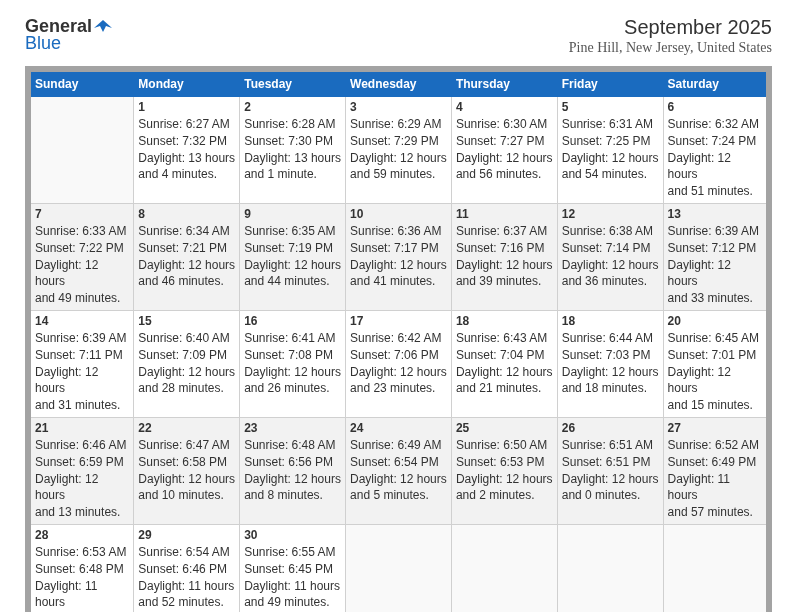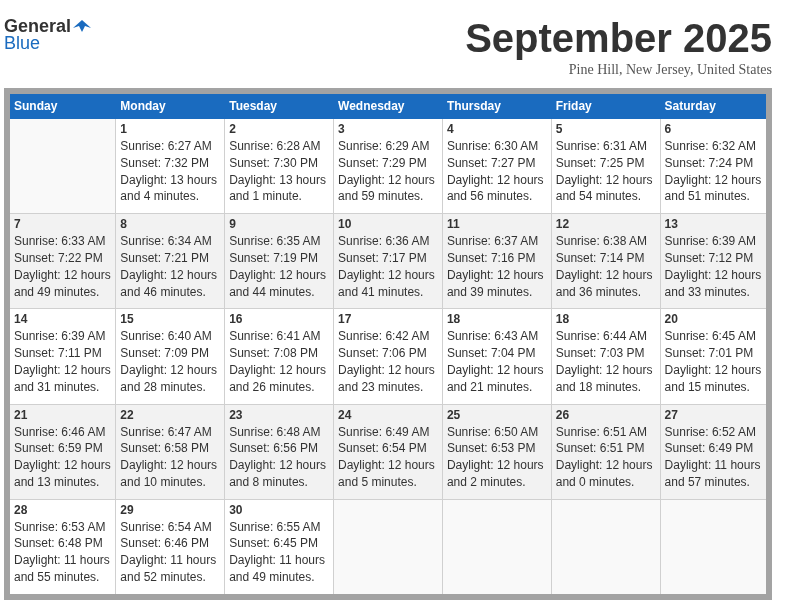--- a/index.html
+++ b/index.html
@@ -6,21 +6,21 @@
     body {
       width: 792px;
       height: 612px;
       font-family: Arial, sans-serif;
       background: #fff;
       overflow: hidden;
     }
     .page {
       width: 792px;
       height: 612px;
-      padding: 16px 20px 12px 4px;
+      padding: 16px 20px 12px 25px;
       display: flex;
       flex-direction: column;
     }
     .header {
       display: flex;
       justify-content: space-between;
       align-items: flex-start;
       margin-bottom: 10px;
     }
     .logo {
@@ -30,22 +30,22 @@
     }
     .logo-top-line {
       display: flex;
       align-items: center;
       gap: 2px;
     }
     .title-block {
       text-align: right;
     }
     .month-title {
-      font-size: 40px;
-      font-weight: bold;
+      font-size: 20px;
+      font-weight: normal;
       color: #333;
       line-height: 1.1;
     }
     .location {
       font-size: 14px;
       color: #555;
       margin-top: 2px;
       font-family: Liberation Serif, serif;
     }
     .calendar {

